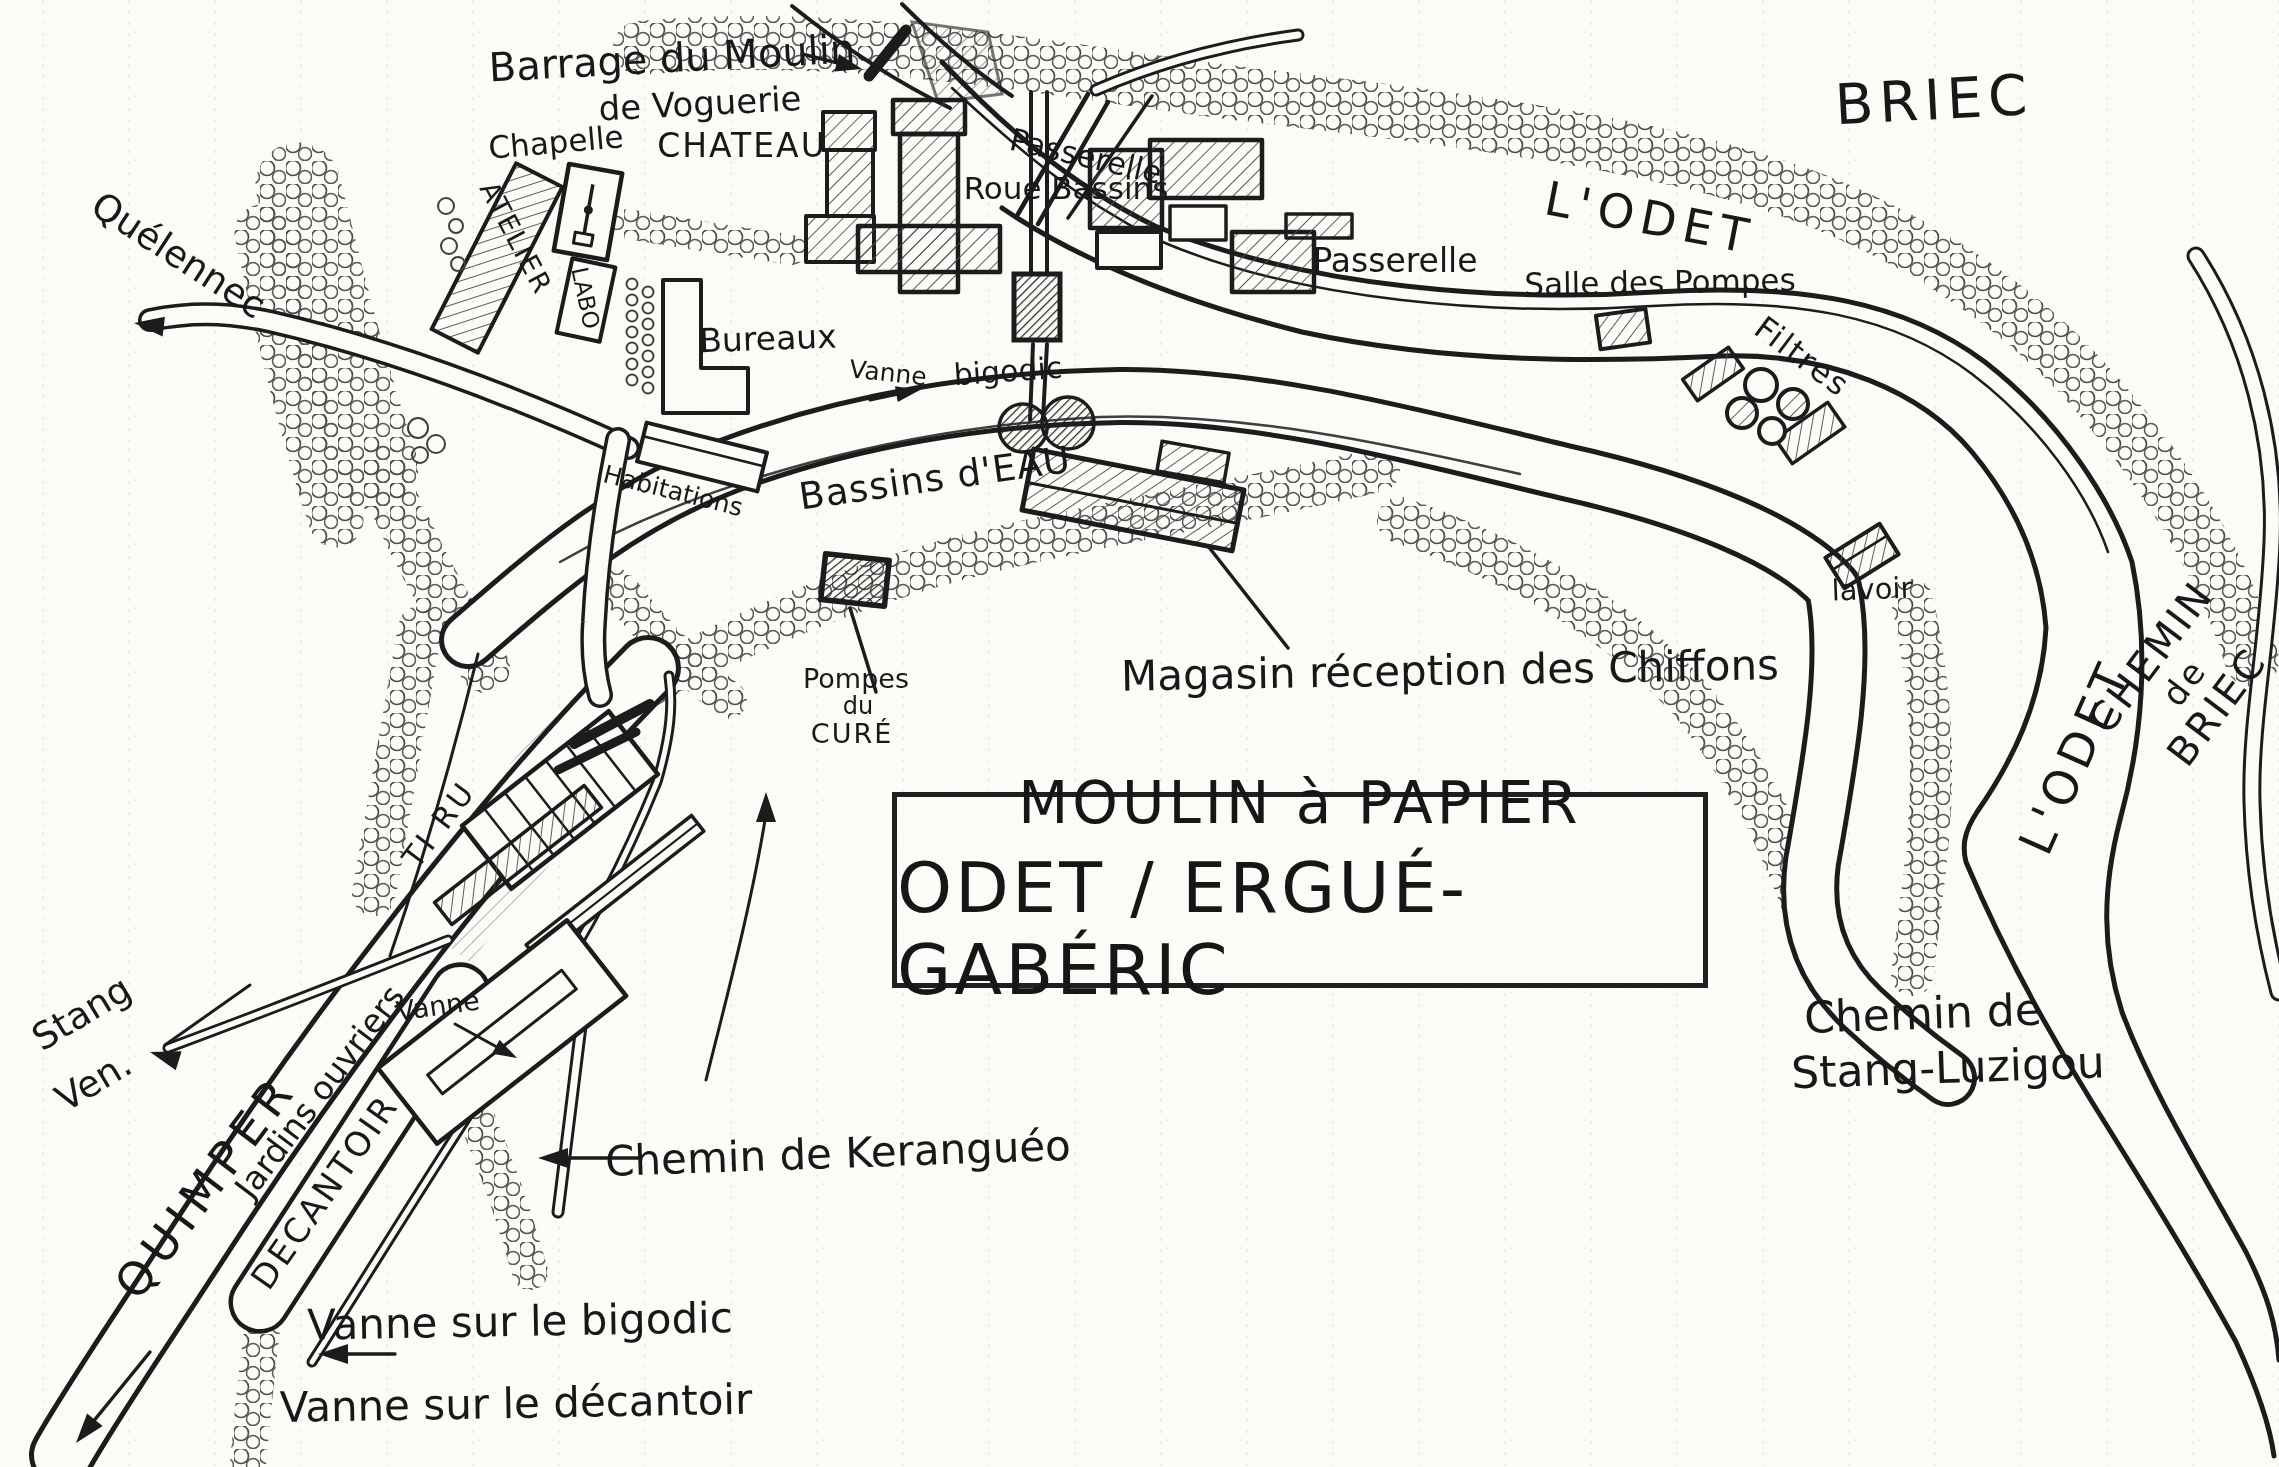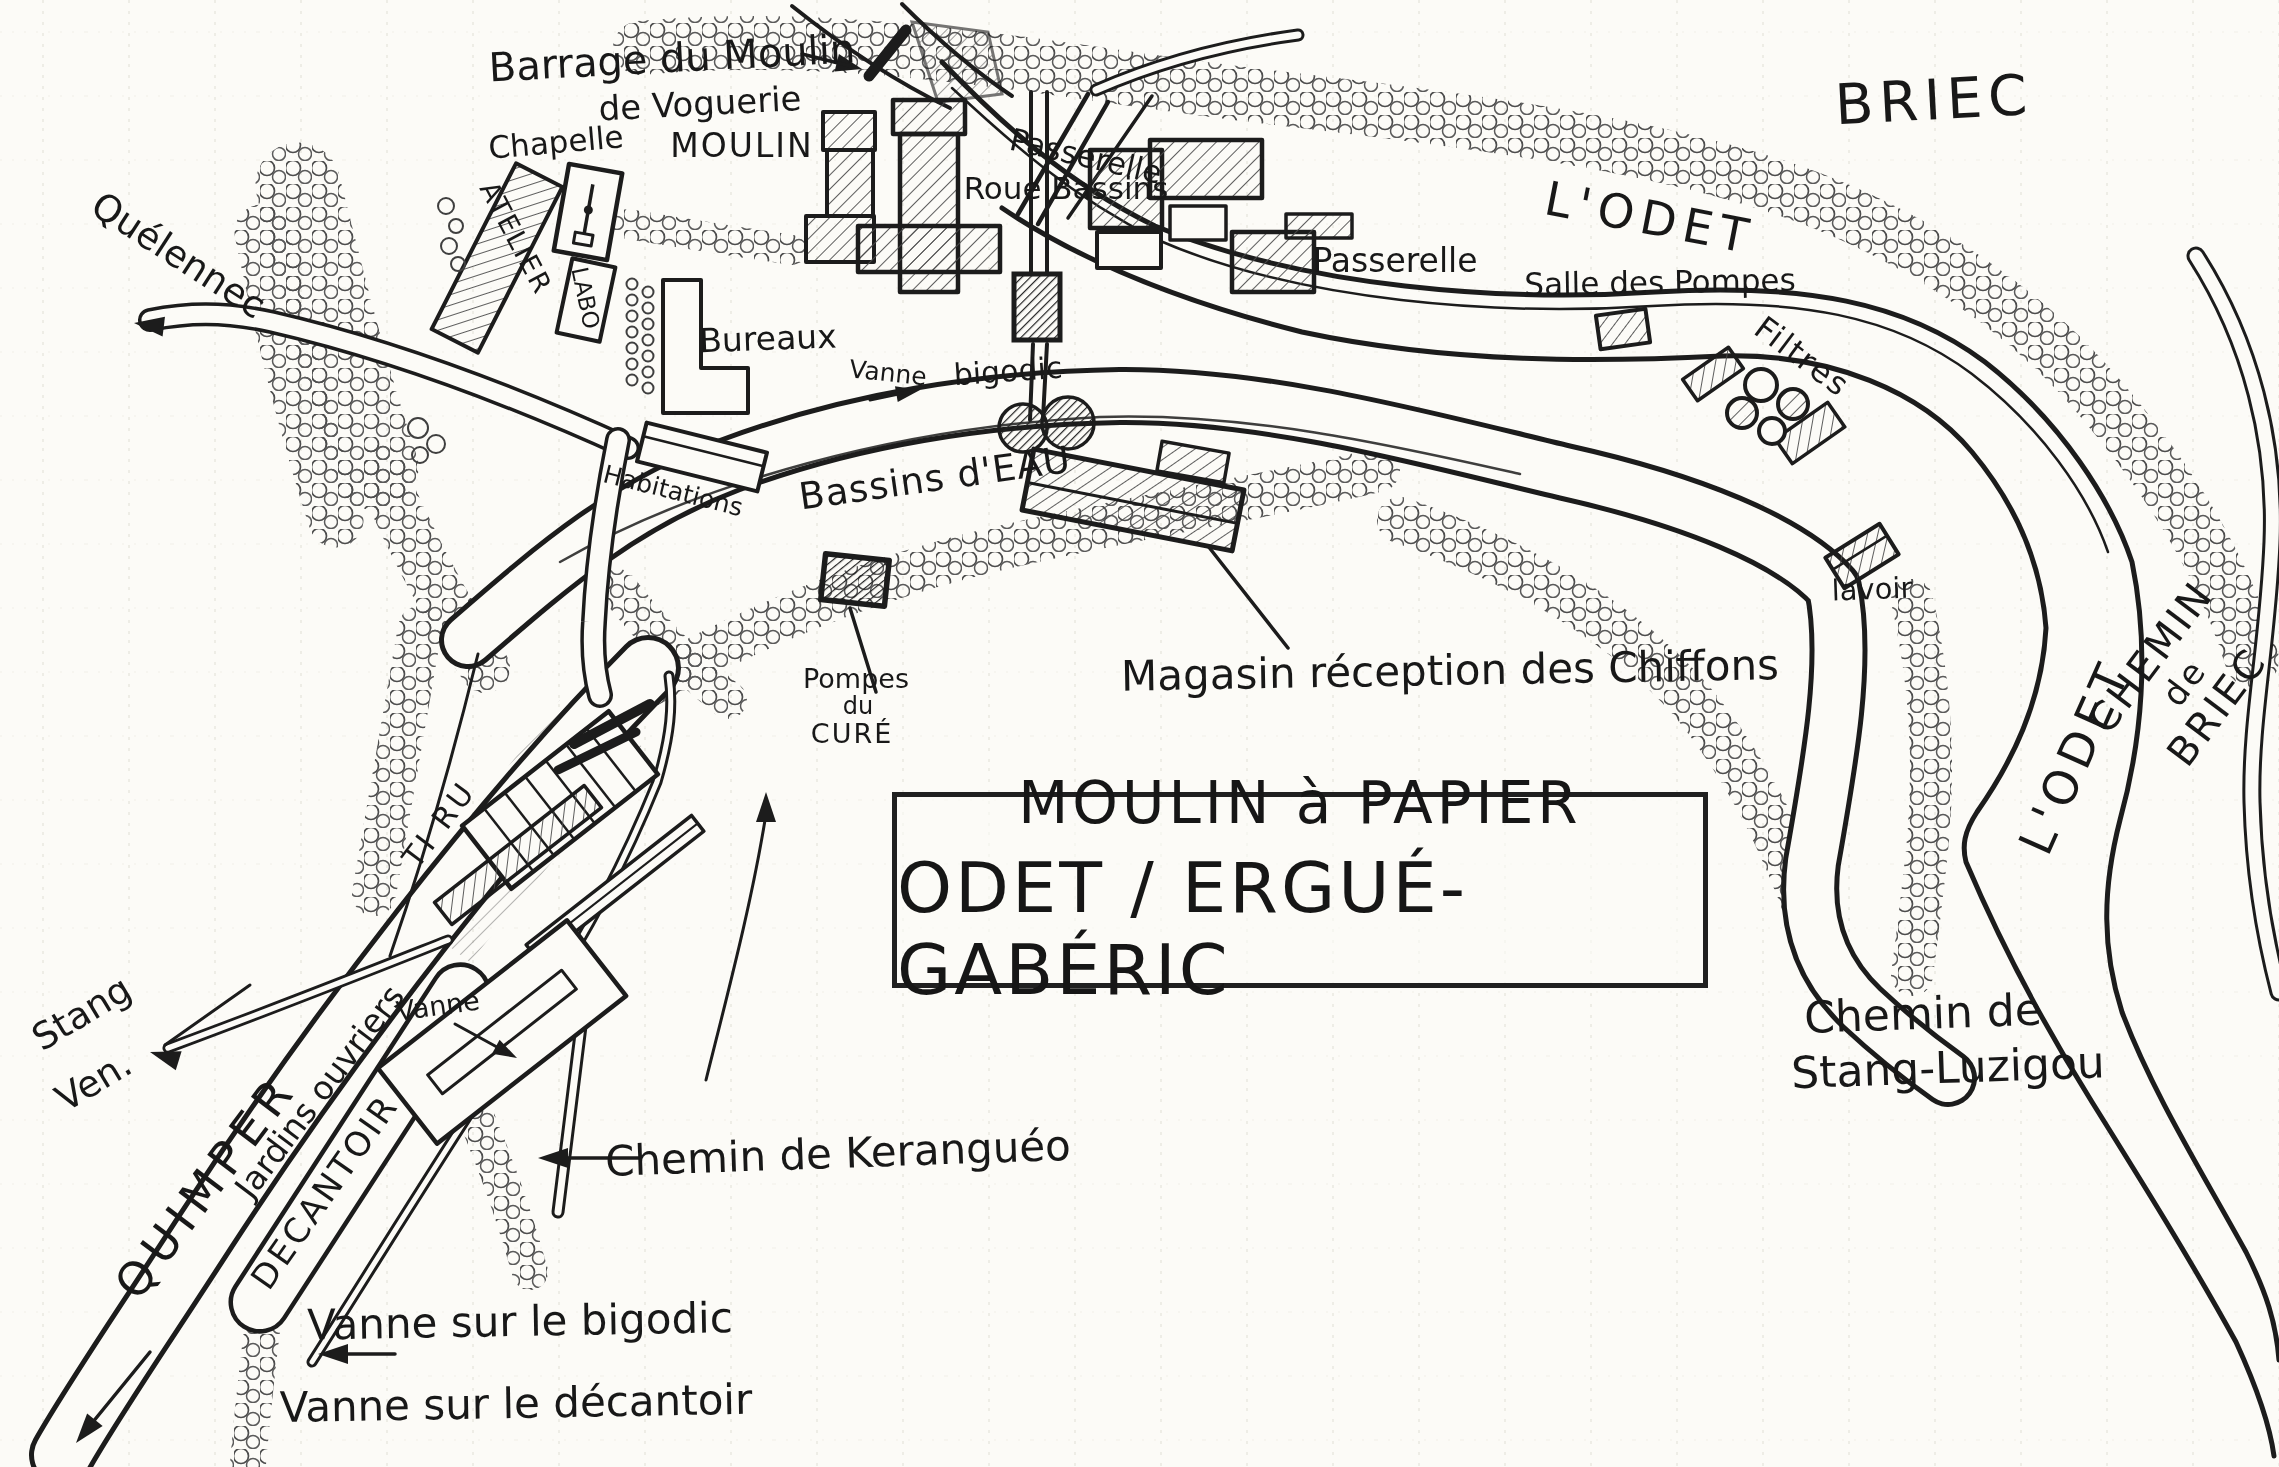--- a/index.html
+++ b/index.html
@@ -288,21 +288,21 @@
     <path d="M802,54 L850,66" stroke-width="3.5"></path>
     <path d="M870,400 L908,392" stroke-width="3"></path>
     <path d="M455,1024 L506,1052" stroke-width="3"></path>
     <path d="M250,985 L165,1045" stroke-width="3"></path>
   </g>
 </svg>
 
   <div class="lbl" style="--x:672px;--y:58px;--r:-3deg;--fs:40px">Barrage du Moulin</div>
   <div class="lbl" style="--x:700px;--y:104px;--r:-3deg;--fs:34px">de Voguerie</div>
   <div class="lbl" style="--x:556px;--y:142px;--r:-5deg;--fs:31px">Chapelle</div>
-  <div class="lbl" style="--x:742px;--y:146px;--fs:33px;--ls:2px">MOULIN</div>
+  <div class="lbl" style="--x:742px;--y:146px;--fs:33px;--ls:2px">CHATEAU</div>
   <div class="lbl" style="--x:516px;--y:238px;--r:62deg;--fs:27px;--ls:2px">ATELIER</div>
   <div class="lbl" style="--x:585px;--y:298px;--r:78deg;--fs:23px">LABO</div>
   <div class="lbl" style="--x:1086px;--y:156px;--r:13deg;--fs:31px">Passerelle</div>
   <div class="lbl" style="--x:1066px;--y:188px;--fs:31px">Roue Bassins</div>
   <div class="lbl" style="--x:1934px;--y:100px;--r:-3deg;--fs:56px;--ls:6px">BRIEC</div>
   <div class="lbl" style="--x:1650px;--y:218px;--r:11deg;--fs:47px;--ls:7px">L'ODET</div>
   <div class="lbl" style="--x:1395px;--y:261px;--fs:33px">Passerelle</div>
   <div class="lbl" style="--x:1660px;--y:282px;--r:-1deg;--fs:31px">Salle des Pompes</div>
   <div class="lbl" style="--x:1802px;--y:357px;--r:37deg;--fs:32px;--ls:2px">Filtres</div>
   <div class="lbl" style="--x:768px;--y:339px;--r:-2deg;--fs:33px">Bureaux</div>

